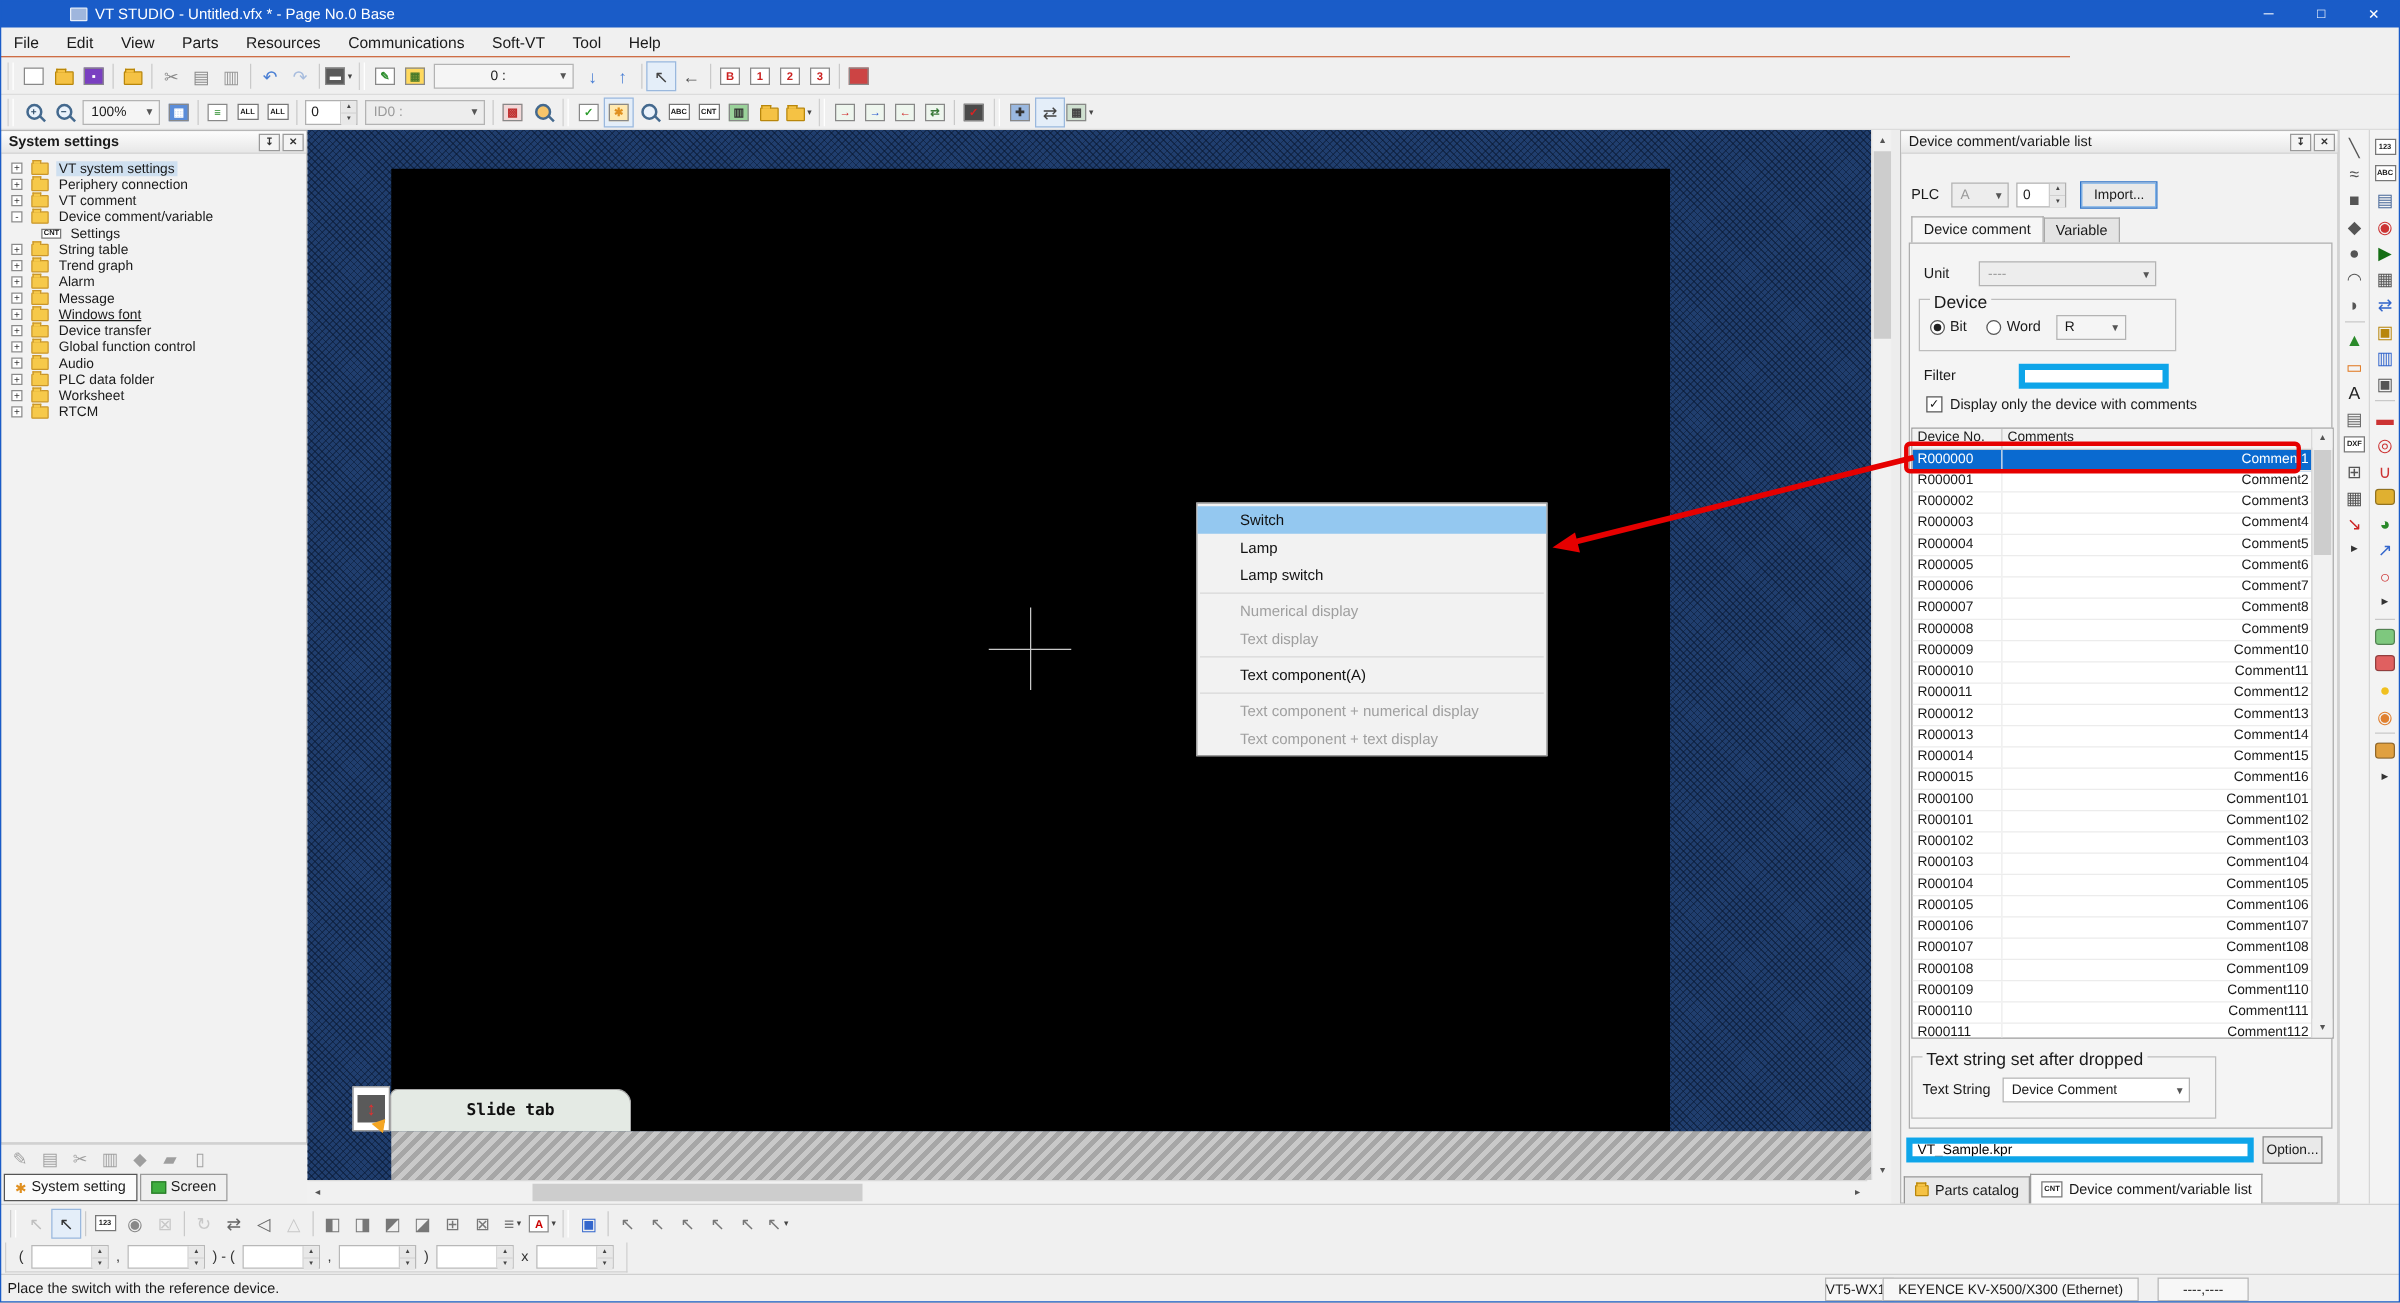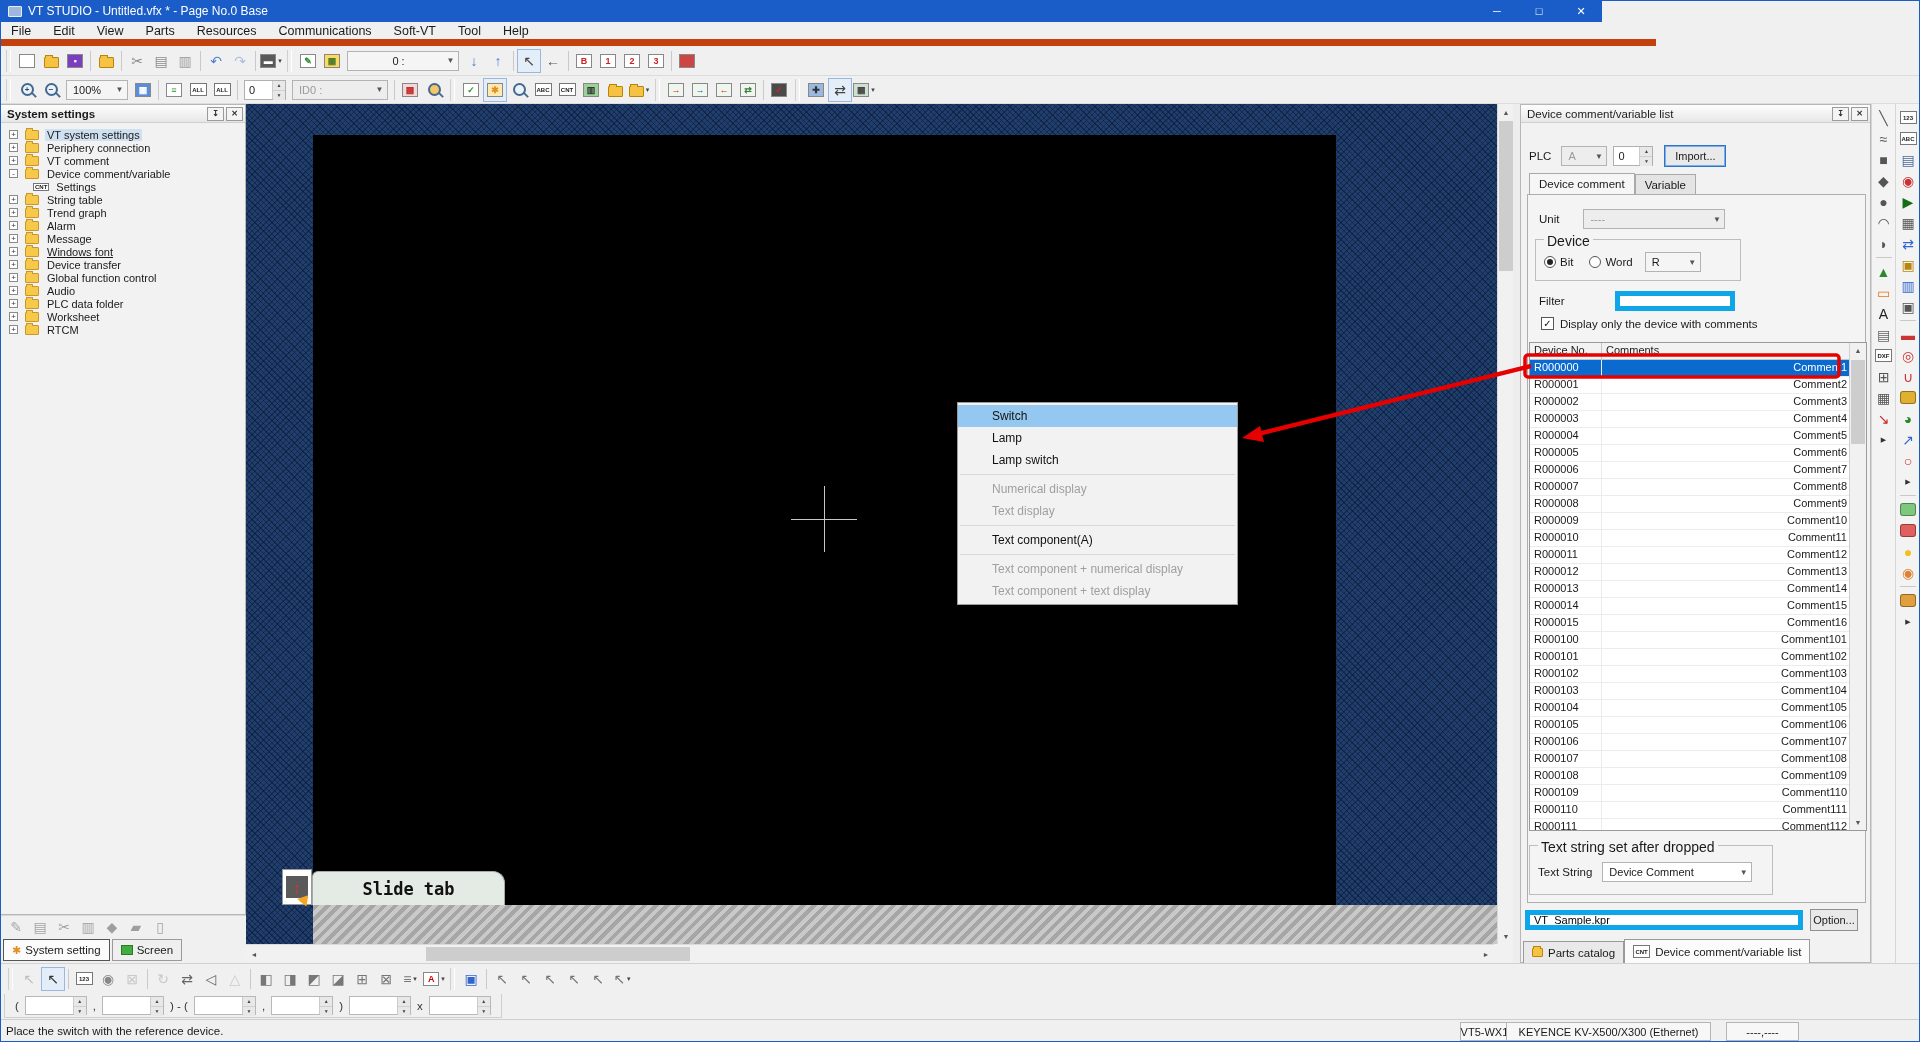--- a/index.html
+++ b/index.html
@@ -2,27 +2,27 @@
 <html><head>
 <meta charset="utf-8">
 <style>
   * { box-sizing: border-box; margin:0; padding:0; }
   html,body { width:1920px; height:1042px; overflow:hidden; }
   body { font-family:"Liberation Sans",sans-serif; background:#f0f0f0; position:relative; font-size:12px; color:#1a1a1a; }
   .abs { position:absolute; }
   .frame { position:absolute; inset:0; border:1px solid #1a5cc8; pointer-events:none; z-index:70; }
 
   
-  .titlebar { left:0; top:0; width:1602px; height:22px; background:#1a5cc8; color:#fff; display:flex; align-items:center; font-size:12px; z-index:10; }
+  .titlebar { left:0; top:0; width:1920px; height:22px; background:#1a5cc8; color:#fff; display:flex; align-items:center; font-size:12px; z-index:10;padding-left:48px; }
   .appicon { width:14px; height:11px; border:1px solid #e8eef8; background:#9fb6dd; margin:0 6px 0 8px; border-radius:1px; }
   .winbtns { margin-left:auto; display:flex; height:100%; }
   .winbtn { width:42px; display:flex; align-items:center; justify-content:center; font-size:11px; color:#fff; }
 
   
-  .menubar { left:0; top:22px; width:1656px; height:24px; background:#f0f0f0; display:flex; align-items:center; border-bottom:7px solid #c2410c; }
+  .menubar { left:0; top:22px; width:1656px; height:24px; background:#f0f0f0; display:flex; align-items:center; border-bottom:1px solid #c2410c; }
   .menuitem { padding:0 11px; height:100%; display:flex; align-items:center; font-size:12.5px; }
 
   
   .toolbar { left:0; width:1920px; background:#f0f0f0; display:flex; align-items:center; border-bottom:1px solid #dcdcdc; padding-left:2px; }
   .tb1 { top:46px; height:30px; }
   .tb2 { top:76px; height:28px; }
   .tbi { min-width:24px; height:24px; display:inline-flex; align-items:center; justify-content:center; border:1px solid transparent; gap:1px; }
   .tbi.pressed { border:1px solid #9ab8dd; background:#e4eef9; }
   .tbi.disabled { opacity:.38; filter:grayscale(1); }
   .tbsep { width:1px; height:20px; background:#c9c9c9; margin:0 3px; }
@@ -72,21 +72,21 @@
   .canvas { left:246px; top:104px; width:1251px; height:840px; background-color:#203e6e;
     background-image:repeating-linear-gradient(45deg, rgba(8,22,46,.55) 0 1px, transparent 1px 4px),
                      repeating-linear-gradient(-45deg, rgba(8,22,46,.45) 0 1px, transparent 1px 4px);
     overflow:hidden; }
   .page { position:absolute; left:67px; top:31px; width:1023px; height:770px; background:#000; }
   .grayband { position:absolute; left:67px; top:801px; right:0; height:39px;
     background:repeating-linear-gradient(-45deg,#c9c9c9 0 4px,#a6a6a6 4px 8px); }
   .slideicon { position:absolute; left:36px; top:765px; width:30px; height:36px; background:#fff; border:1px solid #999; display:flex; align-items:center; justify-content:center; }
   .slideicon .inner { width:22px; height:22px; background:#5a5a5a; color:#e03030; font-size:15px; font-weight:bold; display:flex; align-items:center; justify-content:center; position:relative; }
   .slideicon .hand { position:absolute; right:-3px; bottom:-6px; width:0; height:0; border-left:6px solid transparent; border-right:6px solid transparent; border-bottom:10px solid #f5a623; transform:rotate(40deg); }
-  .slidetab { position:absolute; left:66px; top:767px; width:193px; height:34px; background:#e4eae4; border:1px solid #a8a8a8; border-bottom:none; border-radius:6px 12px 0 0; display:flex; align-items:center; justify-content:center; font-family:"DejaVu Sans Mono",monospace; font-size:17px; font-weight:bold; color:#111; }
+  .slidetab { position:absolute; left:66px; top:767px; width:193px; height:34px; background:#e4eae4; border:1px solid #a8a8a8; border-bottom:none; border-radius:6px 12px 0 0; display:flex; align-items:center; justify-content:center; font-family:"DejaVu Sans Mono",monospace; font-size:13px; font-weight:bold; color:#111; }
   .ch-h { position:absolute; left:545px; top:415px; width:66px; height:1px; background:#c8c8c8; }
   .ch-v { position:absolute; left:578px; top:382px; width:1px; height:66px; background:#c8c8c8; }
 
   
   .vscroll { left:1497px; top:104px; width:16px; height:840px; background:#f1f1f1; border-left:1px solid #dadada; }
   .hscroll { left:246px; top:944px; width:1248px; height:18px; background:#f1f1f1; border-top:1px solid #dadada; }
   .sbtn { position:absolute; background:#f1f1f1; color:#555; font-size:7px; display:flex; align-items:center; justify-content:center; }
   .sthumb { position:absolute; background:#cdcdcd; }
   .corner { left:1494px; top:944px; width:19px; height:18px; background:#f1f1f1; }
   .splitter { left:1513px; top:104px; width:7px; height:859px; background:#ededed; }

